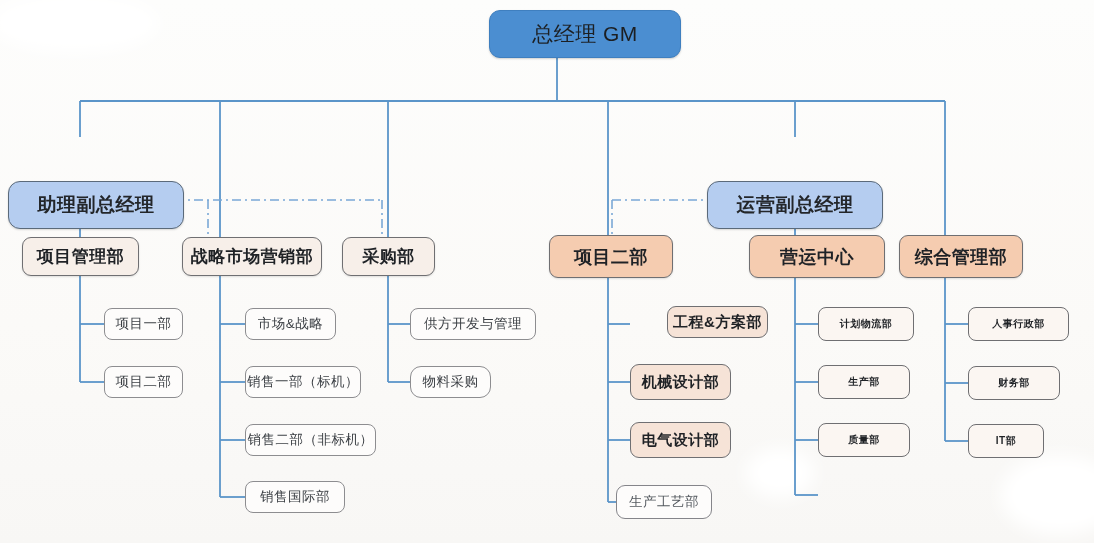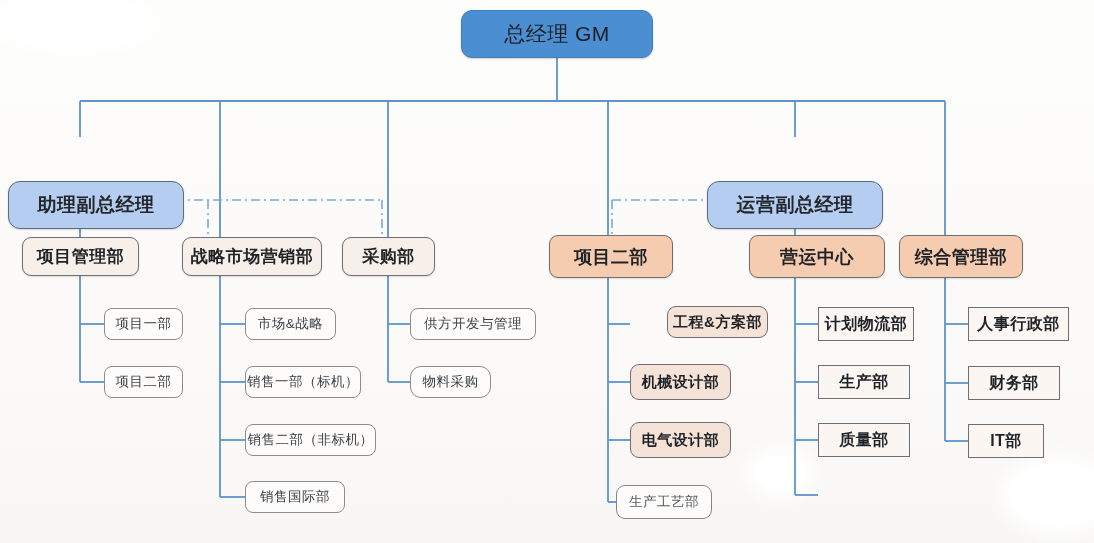--- a/index.html
+++ b/index.html
@@ -51,20 +51,21 @@
 
   
   .node.gm {
     background: #4b8ed1;
     border: 1px solid #3f7fbf;
     border-radius: 11px;
     color: #1c1f22;
     font-size: 21px;
     font-weight: 400;
     box-shadow: 0 1px 2px rgba(0,0,0,0.18);
+    margin-left: 28px;
   }
   .node.vp {
     background: #b5cdf0;
     border: 1.4px solid #5b6a7a;
     border-radius: 12px;
     font-size: 19px;
     font-weight: 700;
     color: #23262a;
     box-shadow: 0 1px 2px rgba(0,0,0,0.14);
     margin-top: 44px;
@@ -89,22 +90,22 @@
     background: #fdfcfb;
     border: 1.2px solid #8d8d90;
     border-radius: 8px;
     font-size: 13.5px;
     font-weight: 400;
     color: #3b3f44;
   }
   .node.leaf-strong {
     background: #fbf6f2;
     border: 1.4px solid #6f6f72;
-    border-radius: 0;
-    font-size: 16px;
+    border-radius: 8px;
+    font-size: 10px;
     font-weight: 700;
     color: #1f2226;
   }
   .node.leaf-peach {
     background: #f6e3d7;
     border: 1.4px solid #6f6f72;
     border-radius: 9px;
     font-size: 15px;
     font-weight: 700;
     color: #1f2226;

